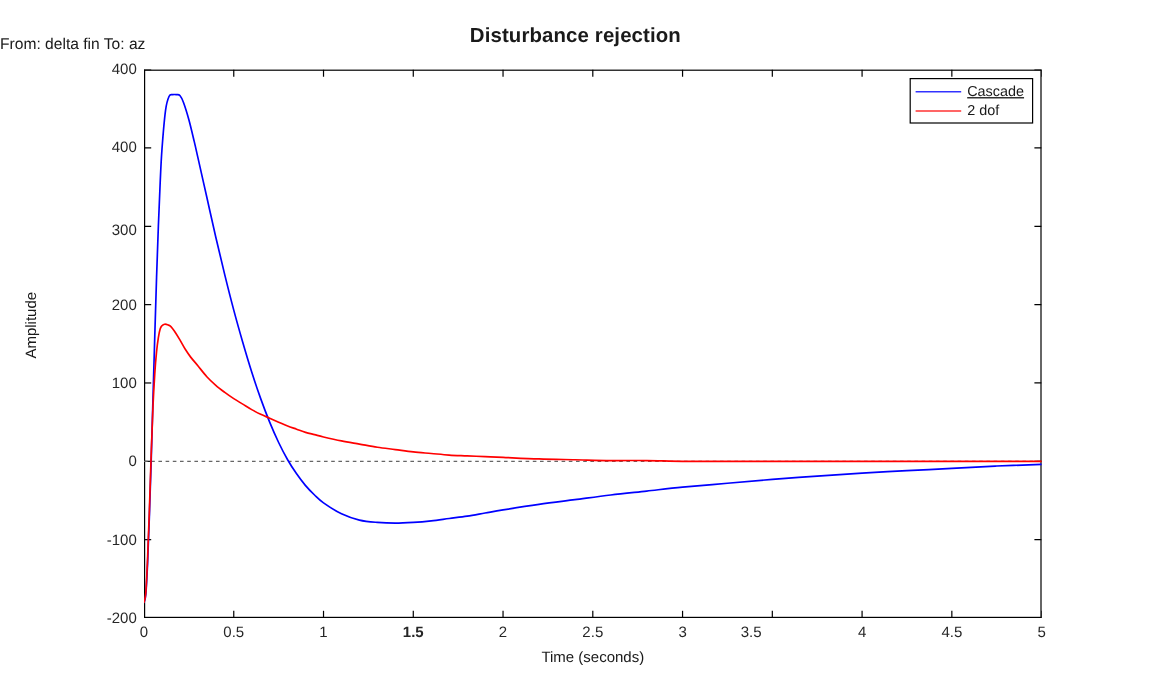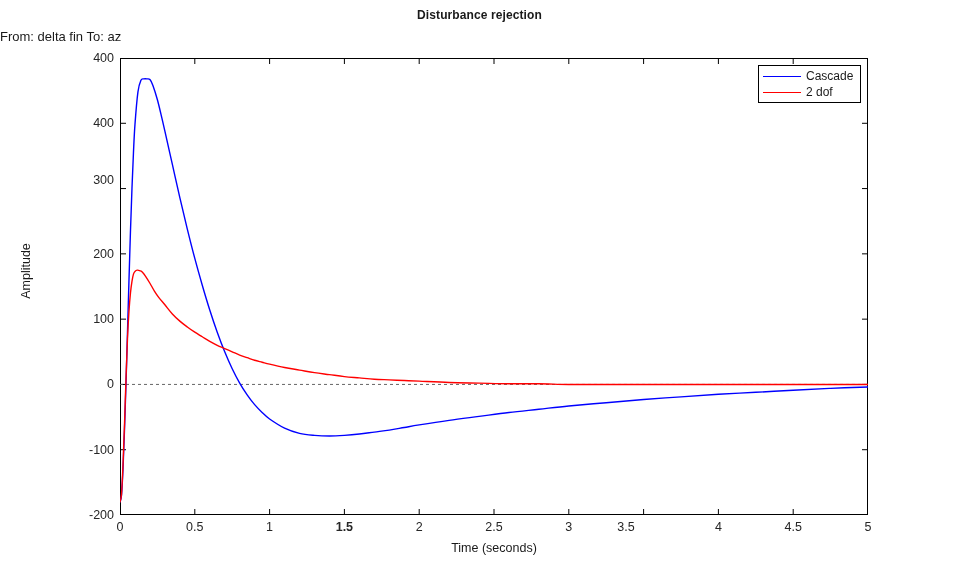--- a/index.html
+++ b/index.html
@@ -17,24 +17,24 @@
   }
   #figure {
     position: absolute;
     left: 0; top: 0;
     width: 959px;
     height: 577px;
     background: #ffffff;
   }
   .title-main {
     position: absolute;
-    left: 0; top: 8px;
-    width: 959px;
-    text-align: center;
-    font-size: 12px;
+    left: 0; top: 20px;
+    width: 959px;
+    text-align: center;
+    font-size: 17px;
     font-weight: bold;
     color: #1a1a1a;
     letter-spacing: 0.1px;
   }
   .title-sub {
     position: absolute;
     left: 0; top: 29px;
     width: 959px;
     text-align: left;
     font-size: 13px;
@@ -119,21 +119,21 @@
     background: #ffffff;
     box-sizing: border-box;
   }
   .legend-entry {
     position: absolute;
     left: 4px;
     height: 16px;
     display: flex;
     align-items: center;
   }
-  .legend-entry.e0 { top: 2px; }
+  .legend-entry.e0 { top: 2px; text-decoration: underline; }
   .legend-entry.e1 { top: 18px; }
   .legend-swatch {
     width: 38px;
     height: 0;
     border-top-width: 1.4px;
     border-top-style: solid;
     margin-right: 5px;
   }
   .legend-text {
     font-size: 12px;
@@ -148,21 +148,21 @@
 <div id="figure">
 
   <div class="title-main">Disturbance rejection</div>
   <div class="title-sub">From: delta fin  To: az</div>
 
   <div class="ylabel">Amplitude</div>
 
   <div class="ytick-wrap">
       <div class="ytick-label" style="top: -6px;">400</div>
       <div class="ytick-label" style="top: 59.2857px;">400</div>
-      <div class="ytick-label" style="top: 116px;">300</div>
+      <div class="ytick-label" style="top: 128px;">300</div>
       <div class="ytick-label" style="top: 189.857px;">200</div>
       <div class="ytick-label" style="top: 255.143px;">100</div>
       <div class="ytick-label" style="top: 320.429px;">0</div>
       <div class="ytick-label" style="top: 385.714px;">-100</div>
       <div class="ytick-label" style="top: 451px;">-200</div>
     </div>
 
   <div class="axes-box"></div>
 
   <svg class="plot-svg" viewBox="0 0 748 457" preserveAspectRatio="none">

